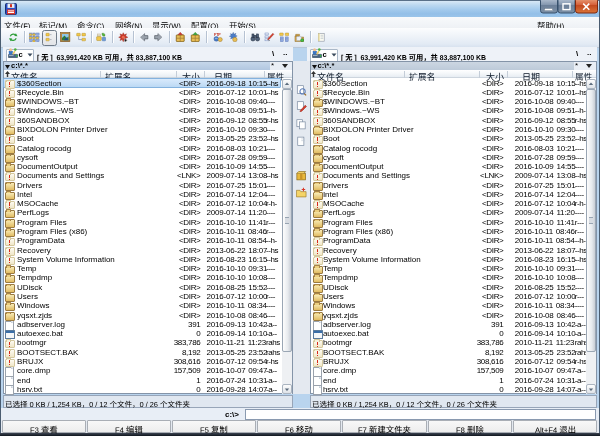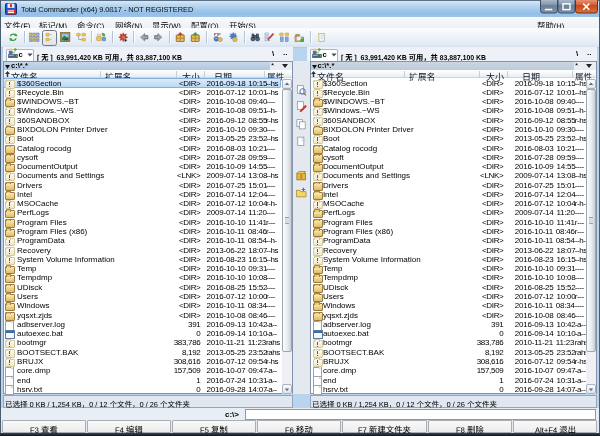--- a/index.html
+++ b/index.html
@@ -28,21 +28,20 @@
     <div class="ab" style="left:0;top:433px;width:600px;height:3px;background:linear-gradient(180deg,#3c4452,#10161e)"></div>
     <div class="ab" style="left:1px;top:1px;width:598px;height:16px;background:linear-gradient(180deg,#d8e8f6 0%,#bcd8f0 25%,#a2c9ec 55%,#93bfe8 80%,#9ac4ea 100%)"></div>
     <svg class="ab" style="left:5px;top:3px" width="12" height="12" viewBox="0 0 12 12">
 <rect x="0.5" y="0.5" width="11" height="11" rx="1" fill="#2a50c8" stroke="#18306e"></rect>
 <rect x="2.5" y="0.5" width="7" height="4.4" fill="#e8eef6"></rect>
 <rect x="5" y="1.2" width="2" height="3" fill="#d03020"></rect>
 <rect x="2" y="6.4" width="8" height="5" fill="#e03828"></rect>
 <rect x="3" y="7.4" width="6" height="1" fill="#fff"></rect>
 <rect x="3" y="9" width="6" height="1" fill="#fff"></rect>
 </svg>
-    <div class="ab" style="left:21px;top:4.5px;font-size:7.4px;color:#0c0c0c;letter-spacing:-0.05px;white-space:nowrap">Total Commander (x64) 9.0ß17 - NOT REGISTERED</div>
     <svg class="ab" style="left:540px;top:0px" width="58" height="15" viewBox="0 0 58 15">
 <defs>
 <linearGradient id="bg1" x1="0" y1="0" x2="0" y2="1">
           <stop offset="0" stop-color="#b9c6d6"></stop>
           <stop offset="0.45" stop-color="#8497af"></stop>
           <stop offset="0.5" stop-color="#6c8099"></stop>
           <stop offset="1" stop-color="#7d90a6"></stop>
         </linearGradient>
 <linearGradient id="rg" x1="0" y1="0" x2="0" y2="1">
           <stop offset="0" stop-color="#eba57f"></stop>

